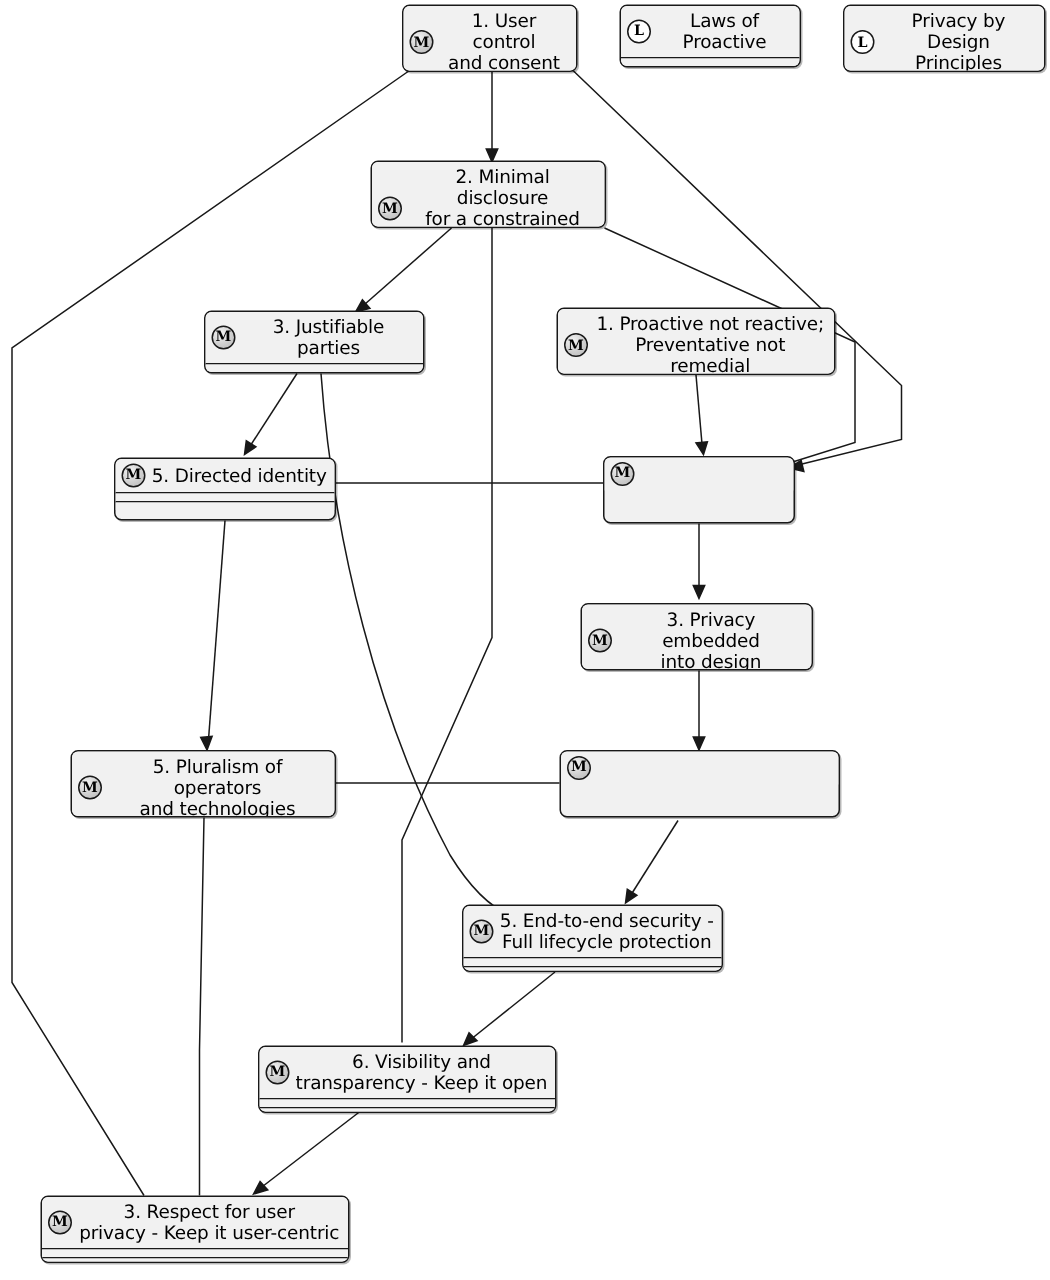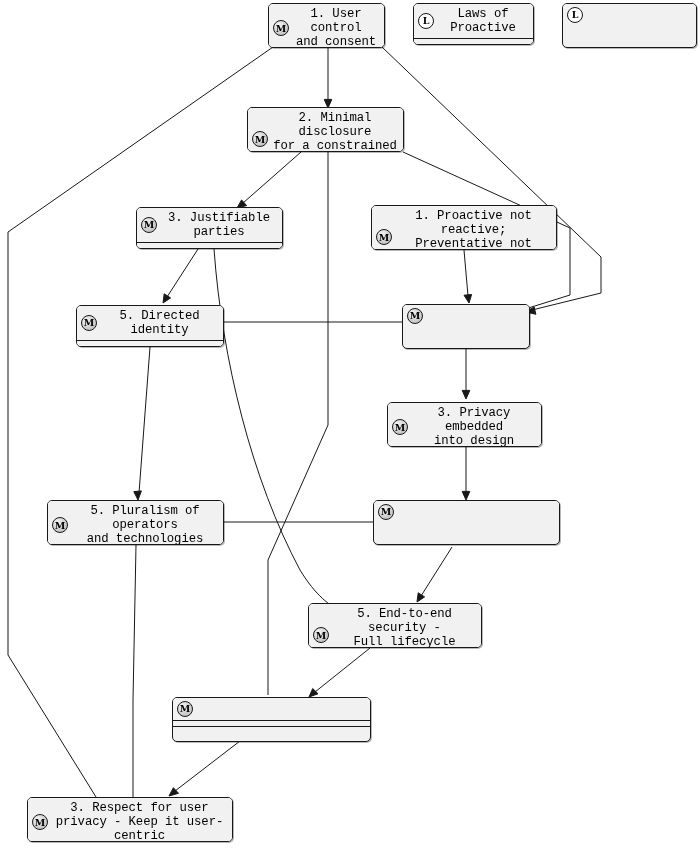--- a/index.html
+++ b/index.html
@@ -58,21 +58,20 @@
     gap: 4px;
   }
   .node-title {
     flex: 1;
     text-align: center;
     font-size: 12.3px;
     line-height: 14.2px;
     color: #000000;
     white-space: pre-line;
     letter-spacing: -0.1px;
-    font-family: Liberation Mono, monospace;
   }
   .node-sep {
     height: 1px;
     background: #181818;
     width: 100%;
   }
   .node-compartment {
     height: 5px;
     background: #f1f1f1;
   }
@@ -208,20 +207,22 @@
     </div>
     <div class="node-sep"></div>
     <div class="node-compartment"></div>
     <div class="node-sep"></div>
 
   </div>
 
   <div class="node" style="left:562px; top:3px; width:135px; height:45px;">
     <div class="node-head">
       <span class="stereo-icon stereo-L">L</span>
+      <span class="node-title">Privacy by Design
+Principles</span>
     </div>
 
   </div>
 
   <div class="node" style="left:247px; top:107px; width:157px; height:45px;">
     <div class="node-head">
       <span class="stereo-icon stereo-M">M</span>
       <span class="node-title">2. Minimal disclosure
 for a constrained use</span>
     </div>
@@ -255,20 +256,22 @@
       <span class="stereo-icon stereo-M">M</span>
       <span class="node-title">5. Pluralism of operators
 and technologies</span>
     </div>
 
   </div>
 
   <div class="node" style="left:172px; top:697px; width:199px; height:45px;">
     <div class="node-head">
       <span class="stereo-icon stereo-M">M</span>
+      <span class="node-title">6. Visibility and
+transparency - Keep it open</span>
     </div>
     <div class="node-sep"></div>
     <div class="node-compartment"></div>
     <div class="node-sep"></div>
     <div class="node-compartment"></div>
   </div>
 
   <div class="node" style="left:27px; top:797px; width:206px; height:45px;">
     <div class="node-head">
       <span class="stereo-icon stereo-M">M</span>

